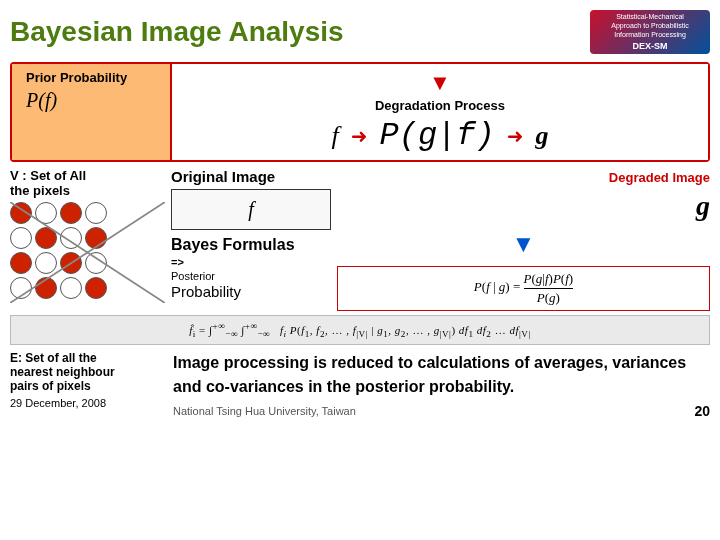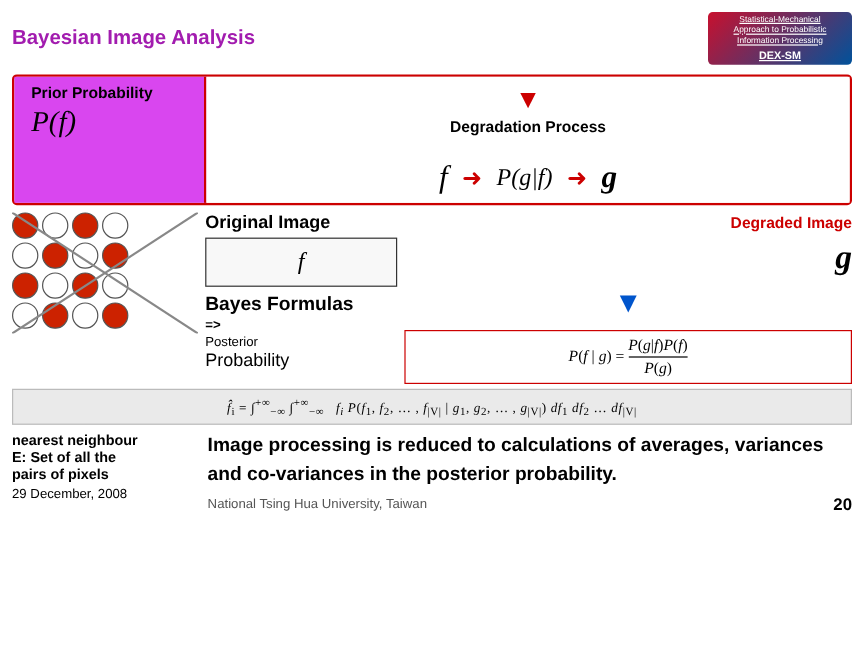--- a/index.html
+++ b/index.html
@@ -21,84 +21,83 @@
     }
 
     
     .title-bar {
       display: flex;
       align-items: center;
       justify-content: space-between;
       margin-bottom: 8px;
     }
     .title-text {
-      font-size: 17px;
-      font-weight: bold;
-      color: #a21caf;
+      font-size: 28px;
+      font-weight: bold;
+      color: #4d7c0f;
     }
     .logo-box {
       width: 120px;
       height: 44px;
       background: linear-gradient(135deg, #c8102e 0%, #00529b 100%);
       border-radius: 4px;
       display: flex;
       align-items: center;
       justify-content: center;
       font-size: 7px;
       color: #fff;
       text-align: center;
       line-height: 1.3;
       padding: 2px;
-      text-decoration: underline;
     }
 
     
     .top-section {
       display: flex;
       align-items: stretch;
       gap: 0;
       margin-bottom: 6px;
       border: 2px solid #cc0000;
       border-radius: 4px;
     }
     .prior-box {
-      background: #d946ef;
+      background: #fdba74;
       border-right: 2px solid #cc0000;
       padding: 6px 14px;
       min-width: 160px;
       display: flex;
       flex-direction: column;
       align-items: flex-start;
     }
     .prior-label {
       font-size: 13px;
       font-weight: bold;
       color: #000;
       margin-bottom: 4px;
     }
     .prior-formula {
-      font-size: 24px;
+      font-size: 20px;
       font-style: italic;
       color: #000;
       font-family: 'Times New Roman', serif;
     }
 
     .degradation-box {
       flex: 1;
       background: #fff;
       display: flex;
       flex-direction: column;
       align-items: center;
       padding: 6px 10px;
     }
     .degradation-label {
       font-size: 13px;
       font-weight: bold;
       color: #000;
-      margin-bottom: 20px;
+      margin-bottom: 4px;
     }
     .degradation-row {
       display: flex;
       align-items: center;
       gap: 8px;
     }
     .v-label {
       font-size: 13px;
       font-weight: bold;
       color: #000;
@@ -272,30 +271,34 @@
 
     <div class="degradation-box">
 
       <div style="width:100%;display:flex;justify-content:center;margin-bottom:2px;">
         <span style="font-size:22px;color:#cc0000;">▼</span>
       </div>
       <div class="degradation-label">Degradation Process</div>
       <div class="degradation-row">
         <span style="font-size:26px;font-style:italic;font-family:'Times New Roman',serif;"><i>f</i></span>
         <span class="arrow-right-red">➜</span>
-        <span style="font-size:20px;font-style:italic;font-family:Liberation Serif, serif;"><i>P</i>(<i>g</i>|<i>f</i>)</span>
+        <span style="font-size:32px;font-style:italic;font-family:Liberation Mono, monospace;"><i>P</i>(<i>g</i>|<i>f</i>)</span>
         <span class="arrow-right-red">➜</span>
         <span style="font-size:26px;font-style:italic;font-family:'Times New Roman',serif;font-weight:bold;"><i>g</i></span>
       </div>
     </div>
   </div>
 
   <div class="mid-row">
 
     <div class="mid-left">
+      <div class="v-label">
+        <span>V : Set of All</span><br>
+        <span>the pixels</span>
+      </div>
 
       <div class="pixel-grid-container">
         <div class="pixel-grid">
 
           <div class="pixel-cell"></div>
           <div class="pixel-cell empty"></div>
           <div class="pixel-cell"></div>
           <div class="pixel-cell empty"></div>
 
           <div class="pixel-cell empty"></div>
@@ -357,22 +360,22 @@
   <div class="integral-section">
     <span style="font-size:11px;">
       <i>f̂</i><sub>i</sub> = ∫<sup>+∞</sup><sub>−∞</sub> ∫<sup>+∞</sup><sub>−∞</sub> &nbsp;
       <i>f<sub>i</sub></i> <i>P</i>(<i>f</i><sub>1</sub>, <i>f</i><sub>2</sub>, … , <i>f</i><sub>|V|</sub> | <i>g</i><sub>1</sub>, <i>g</i><sub>2</sub>, … , <i>g</i><sub>|V|</sub>) <i>df</i><sub>1</sub> <i>df</i><sub>2</sub> … <i>df</i><sub>|V|</sub>
     </span>
   </div>
 
   <div class="bottom-section">
 
     <div class="bottom-left">
+      <div>E: Set of all the</div>
       <div>nearest neighbour</div>
-      <div>E: Set of all the</div>
       <div>pairs of pixels</div>
       <div class="date">29 December, 2008</div>
     </div>
 
     <div style="flex:1;display:flex;flex-direction:column;">
       <div class="bottom-right">Image processing is reduced to calculations of averages, variances and co-variances in the posterior probability.</div>
       <div class="bottom-footer">
         <span>National Tsing Hua University, Taiwan</span>
         <span class="page-num">20</span>
       </div>

